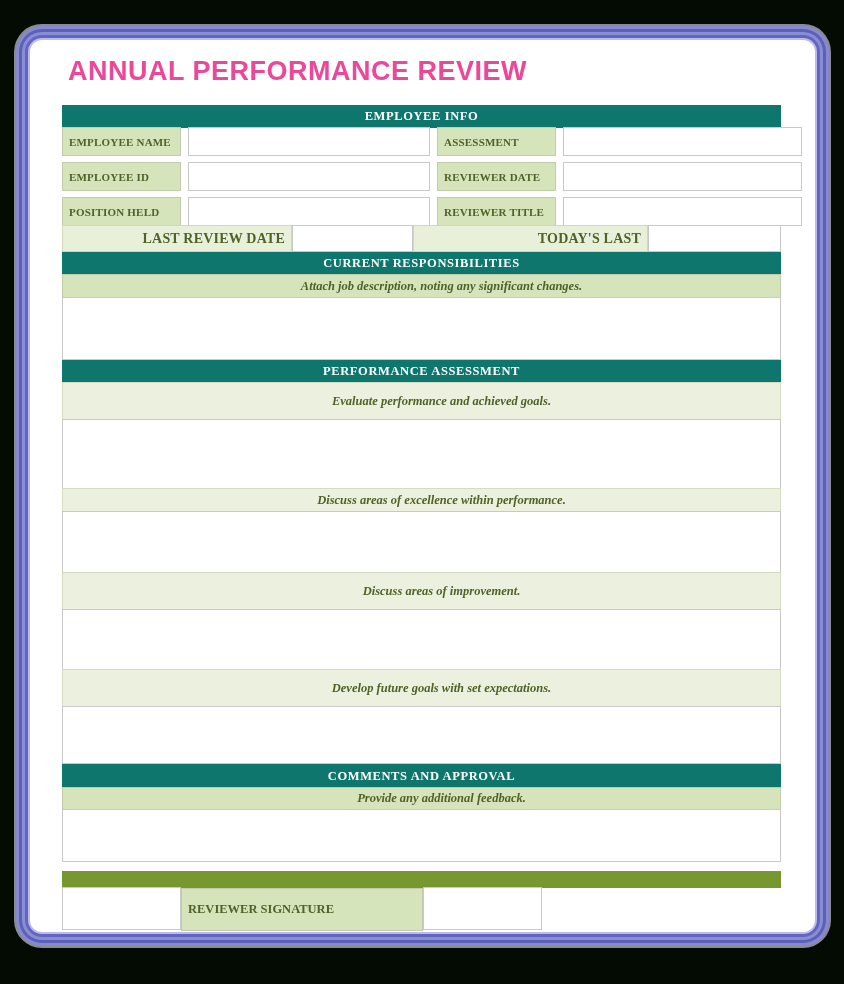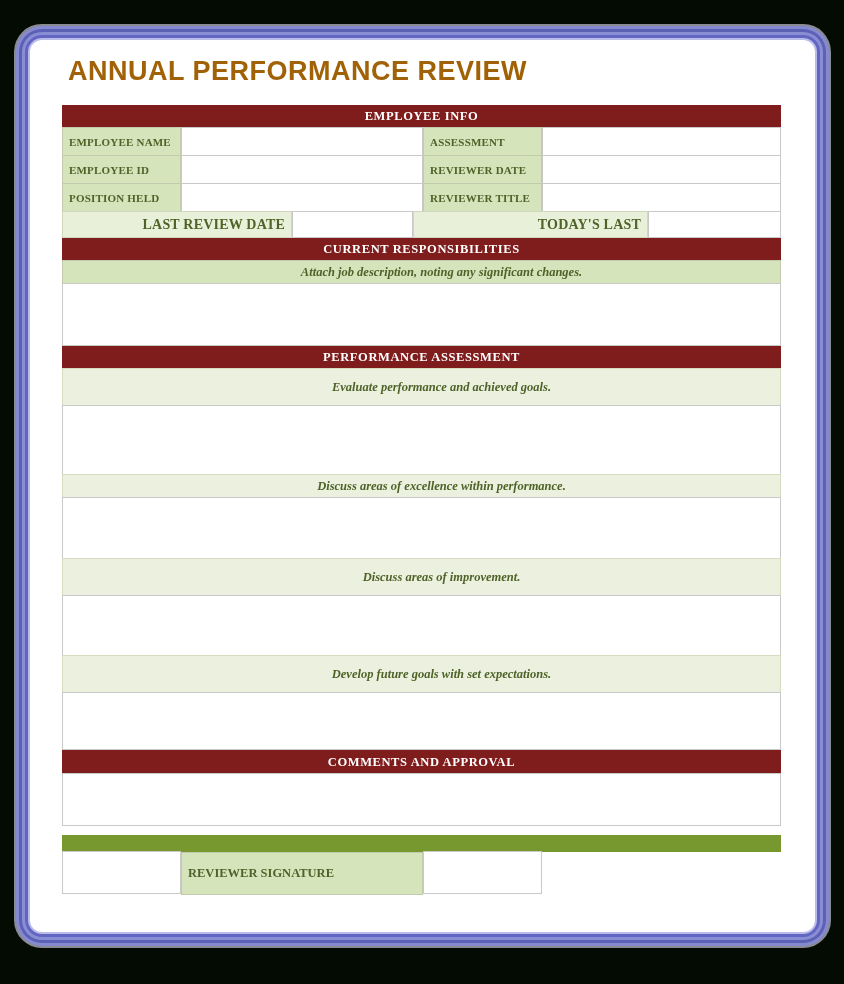--- a/index.html
+++ b/index.html
@@ -24,40 +24,41 @@
       0 0 0 14px #8589d0,
       0 0 0 16px #8a8a92;
   }
   .title {
     position: absolute;
     left: 38px; top: 16px;
     font-family: "Liberation Sans", sans-serif;
     font-weight: bold;
     font-size: 27px;
     letter-spacing: 0.5px;
-    color: #a16207;
+    color: #ec4899;
   }
   .form {
     position: absolute;
     left: 32px; top: 65px;
     width: 719px;
   }
   .sec-header {
     height: 23px;
-    background: #7f1d1d;
+    background: #0f766e;
     color: #ffffff;
     font-weight: bold;
     font-size: 12.5px;
     letter-spacing: 0.6px;
     text-align: center;
     line-height: 23px;
   }
   .grid4 {
     display: grid;
     grid-template-columns: 119px 242px 119px 239px;
+    gap: 7px;
   }
   .cell {
     border: 1px solid #c9c9c9;
     margin-top: -1px;
   }
   .label-cell {
     background: #d6e4bc;
     border: 1px solid #c3cbad;
     color: #4f6228;
     font-weight: bold;
@@ -178,20 +179,21 @@
     <div class="prompt pale" style="height:24px">Discuss areas of excellence within performance.</div>
     <div class="bigbox" style="height:62px"></div>
 
     <div class="prompt pale">Discuss areas of improvement.</div>
     <div class="bigbox" style="height:61px"></div>
 
     <div class="prompt pale">Develop future goals with set expectations.</div>
     <div class="bigbox" style="height:58px"></div>
 
     <div class="sec-header" style="height:24px;line-height:24px">COMMENTS AND APPROVAL</div>
+    <div class="prompt medium" style="height:23px">Provide any additional feedback.</div>
     <div class="bigbox" style="height:53px"></div>
 
     <div class="accent-bar"></div>
 
     <div class="sig-grid">
       <div class="cell input-cell sig-input"></div>
       <div class="sig-label">REVIEWER SIGNATURE</div>
       <div class="cell input-cell sig-input"></div>
     </div>
 

